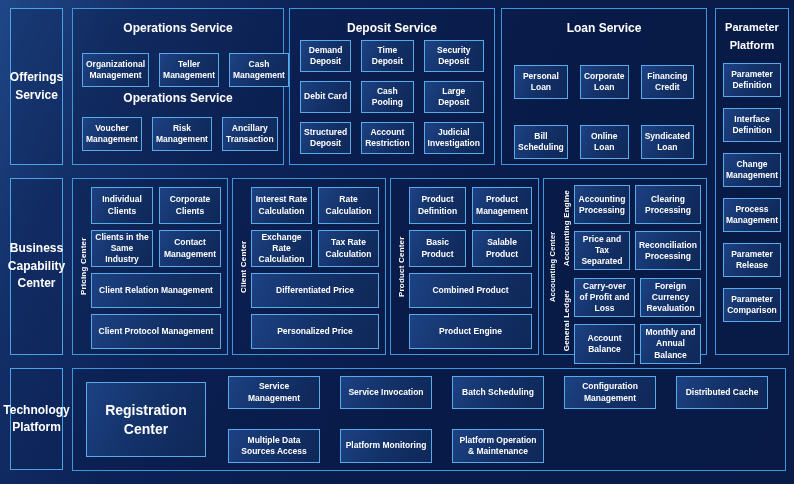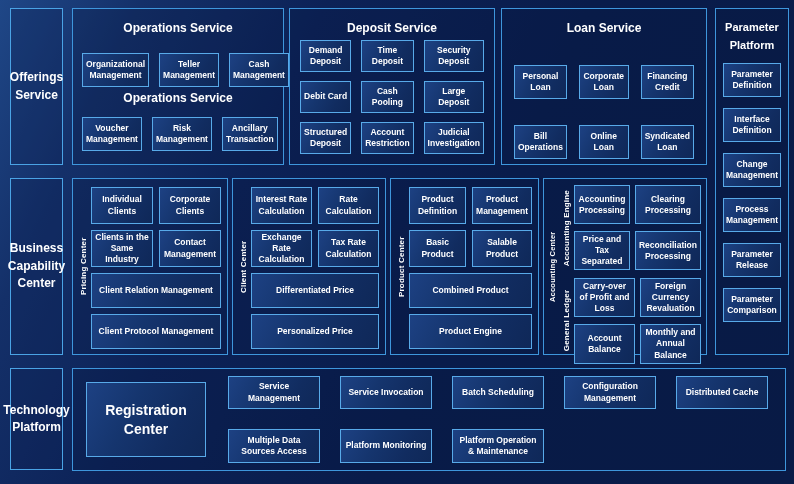--- a/index.html
+++ b/index.html
@@ -123,21 +123,21 @@
       <div class="cell">Judicial Investigation</div>
     </div>
   </div>
 
   <div class="panel p-loan" style="left:501px;top:8px;width:206px;height:157px">
     <div class="ptitle">Loan Service</div>
     <div class="grid">
       <div class="cell">Personal Loan</div>
       <div class="cell">Corporate Loan</div>
       <div class="cell">Financing Credit</div>
-      <div class="cell">Bill Operations</div>
+      <div class="cell">Bill Scheduling</div>
       <div class="cell">Online Loan</div>
       <div class="cell">Syndicated Loan</div>
     </div>
   </div>
 
   <div class="panel p-param" style="left:715px;top:8px;width:74px;height:347px">
     <div class="ptitle" style="font-size:11px;line-height:1.6">Parameter Platform</div>
     <div class="stack">
       <div class="cell">Parameter Definition</div>
       <div class="cell">Interface Definition</div>

